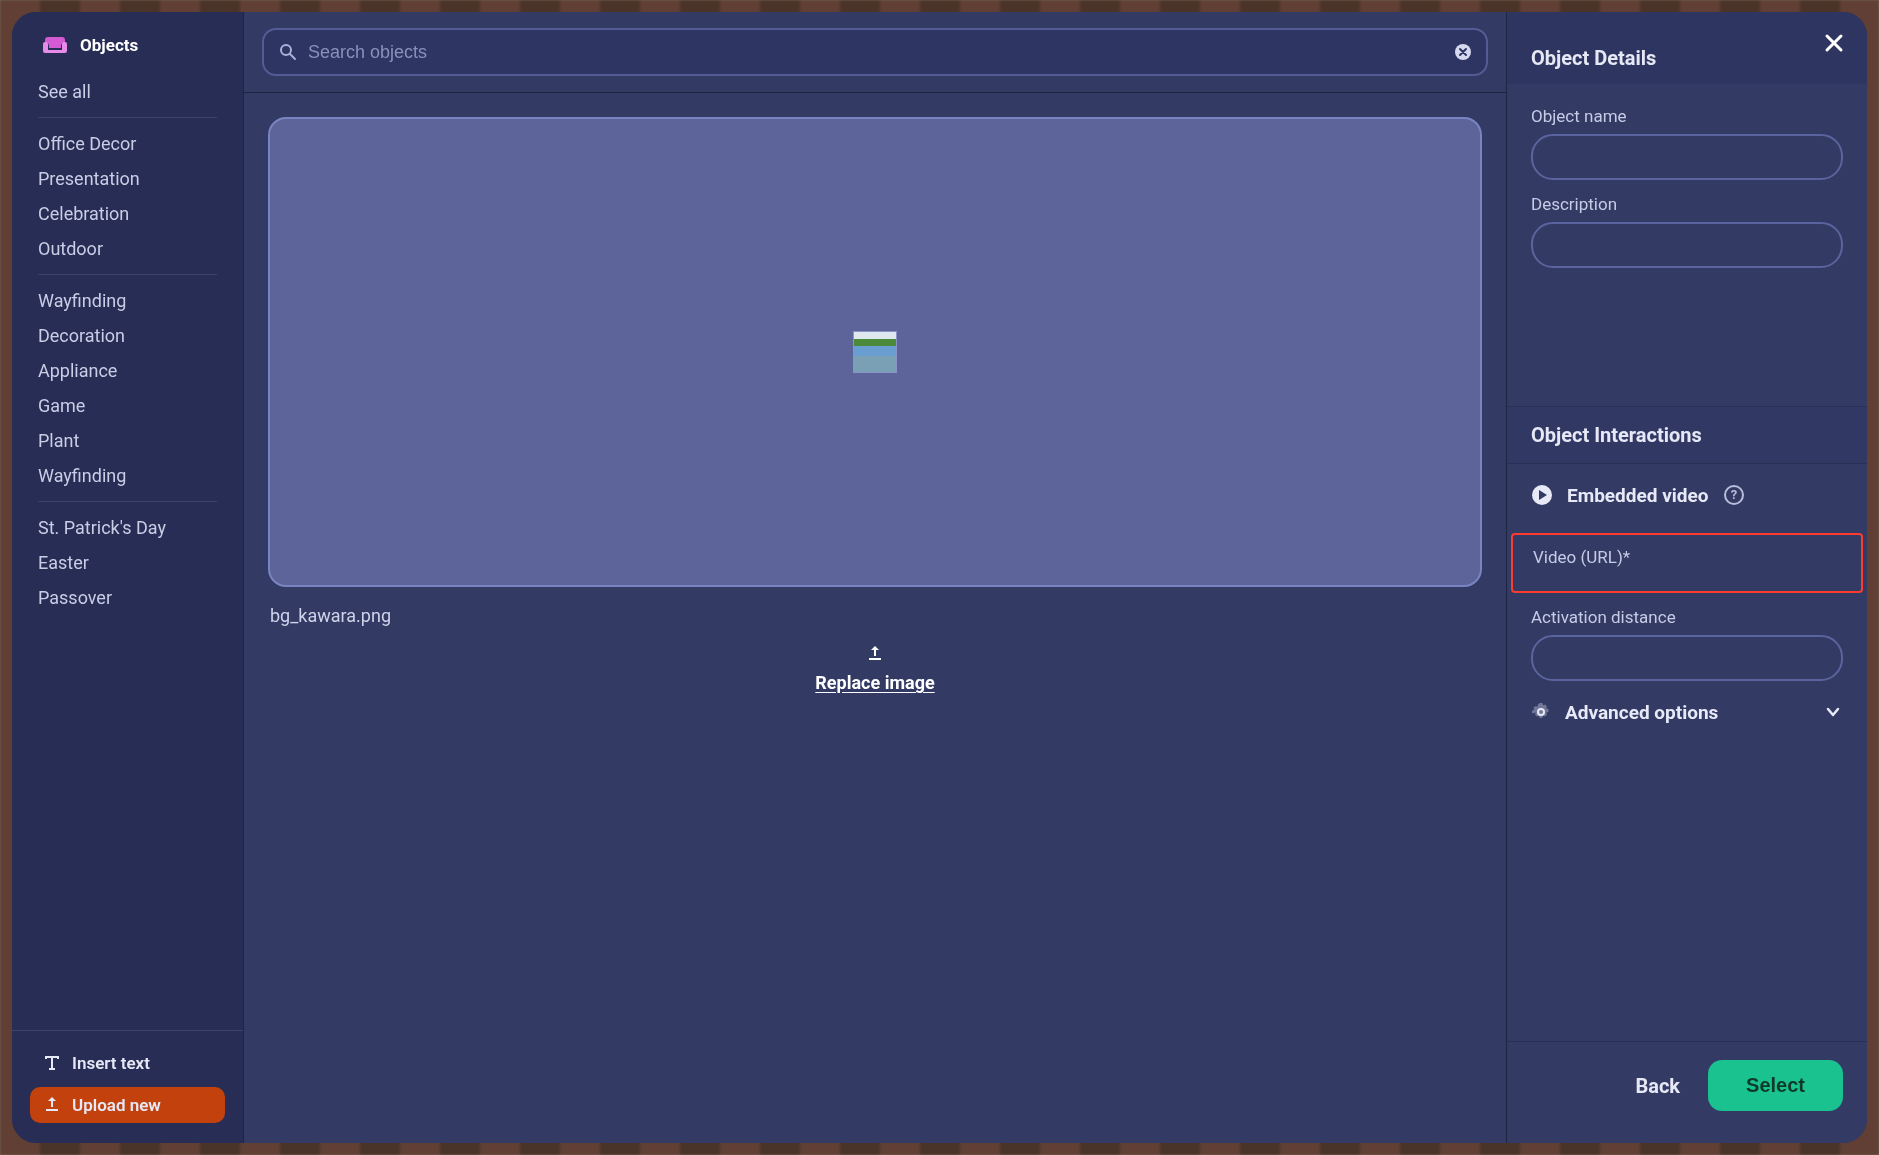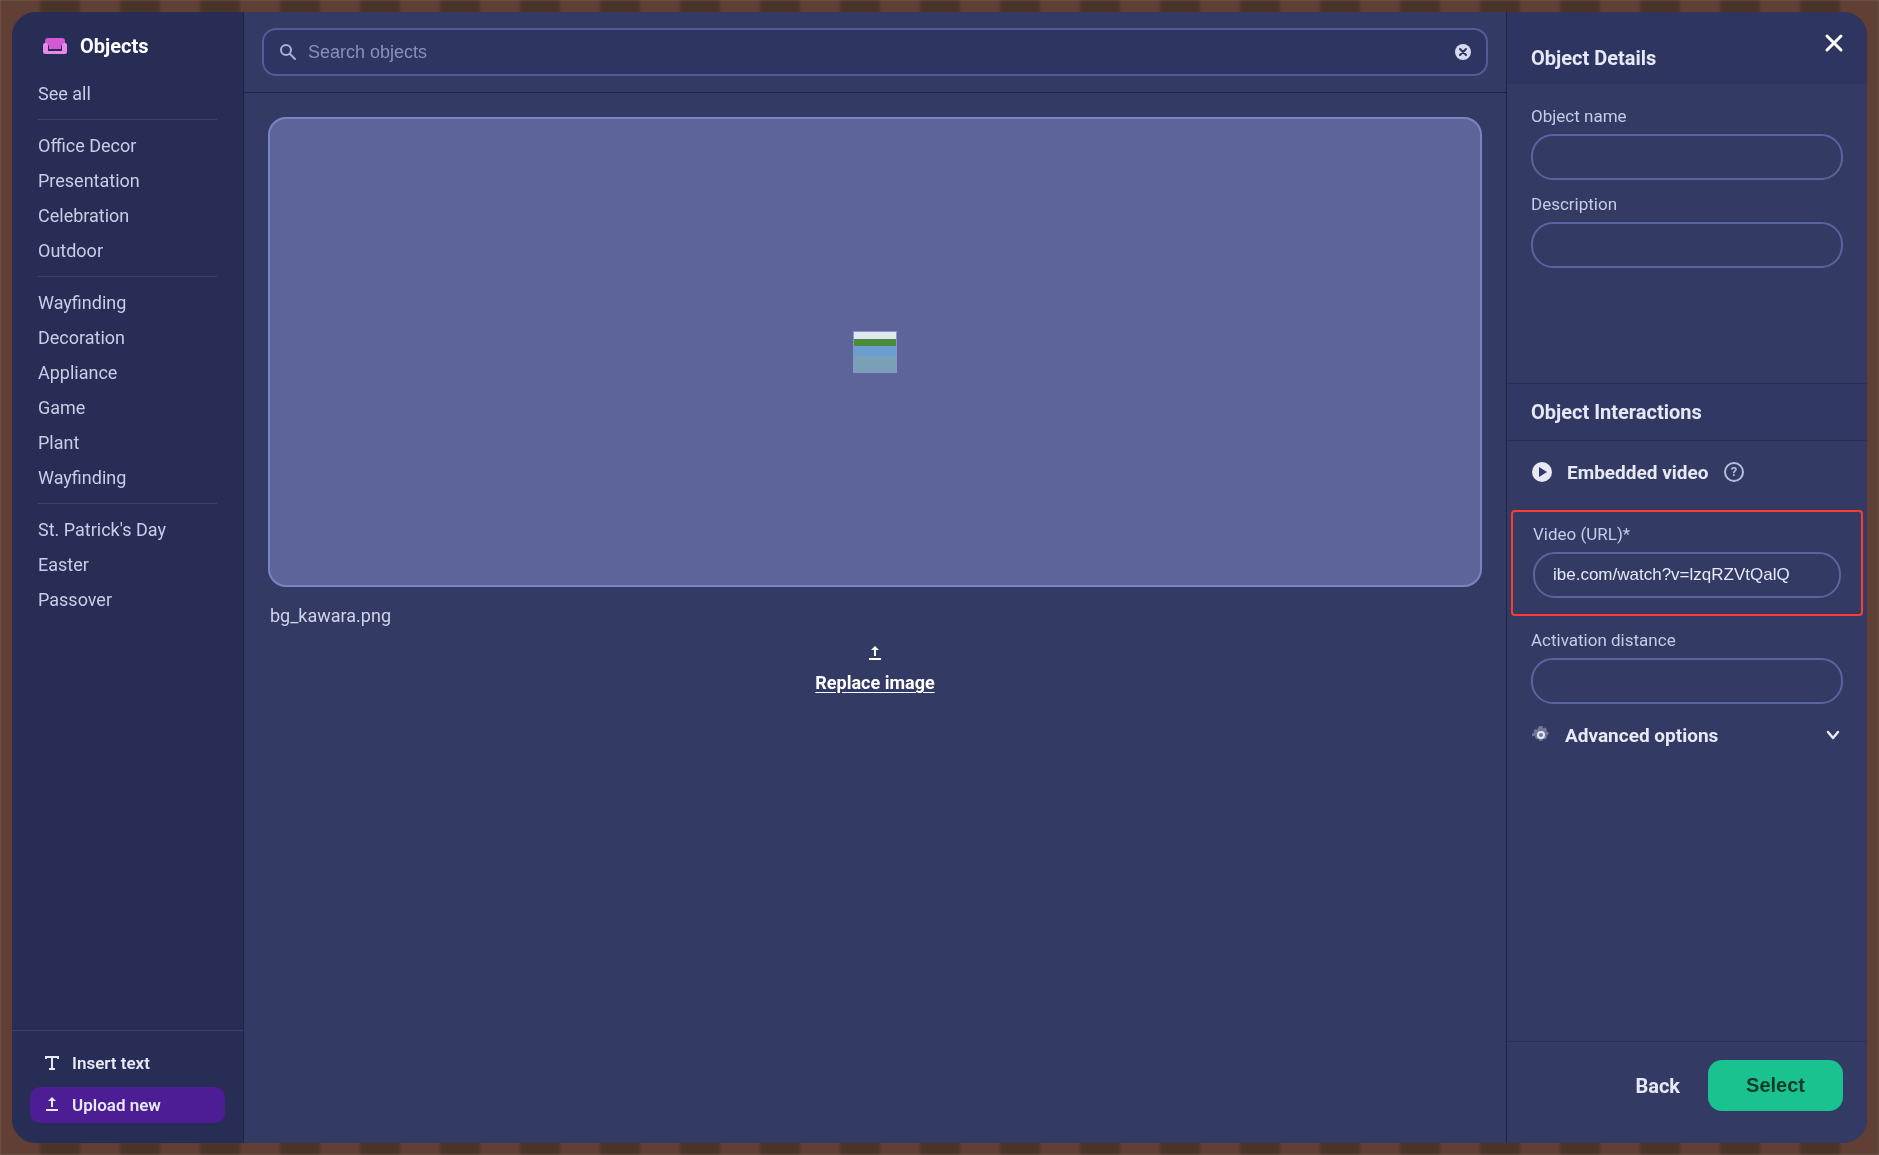--- a/index.html
+++ b/index.html
@@ -26,21 +26,21 @@
   
   .sidebar {
     background: #272d54;
     display: flex;
     flex-direction: column;
     border-right: 1px solid #1f2445;
   }
   .sidebar-header {
     display: flex; align-items: center; gap: 12px;
     padding: 22px 24px 18px 30px;
-    color: #fff; font-weight: 700; font-size: 20px;
+    color: #fff; font-weight: 700; font-size: 17px;
   }
   .sidebar-list {
     flex: 1; overflow: auto;
     padding: 0 14px;
   }
   .sidebar-item {
     color: #c9cde6;
     font-size: 18px;
     padding: 7px 12px;
     border-radius: 8px;
@@ -53,21 +53,21 @@
   .sidebar-footer {
     border-top: 1px solid #3b4370;
     padding: 14px 18px 20px;
   }
   .footer-btn {
     display: flex; align-items: center; gap: 10px;
     color: #e6e8f5; font-weight: 600; font-size: 17px;
     padding: 8px 12px; border-radius: 10px; cursor: pointer;
   }
   .footer-btn.upload {
-    background: #4c1d95;
+    background: #c2410c;
   }
   
   .center {
     display: flex; flex-direction: column;
     border-right: 1px solid #1f2445;
   }
   .search-row {
     padding: 16px 18px;
     border-bottom: 1px solid #1f2445;
   }
@@ -308,21 +308,20 @@
         <svg width="22" height="22" viewBox="0 0 22 22">
             <circle cx="11" cy="11" r="9" fill="none" stroke="#b8bdda" stroke-width="2"></circle>
             <text x="11" y="15" text-anchor="middle" font-size="13" fill="#b8bdda" font-weight="bold">?</text>
           </svg>
       </span>
     </div>
 
     <div class="video-block">
       <div class="video-highlight">
         <div class="field-label" style="margin-top:2px">Video (URL)*</div>
-        <input class="text-input" type="text" value="ibe.com/watch?v=lzqRZVtQalQ" style="">
       </div>
       <div style="padding:0 24px">
         <div class="field-label">Activation distance</div>
         <input class="text-input" type="text" value="" style="">
       </div>
     </div>
 
     <div class="advanced-row">
       <span>
         <svg width="20" height="20" viewBox="0 0 20 20">

